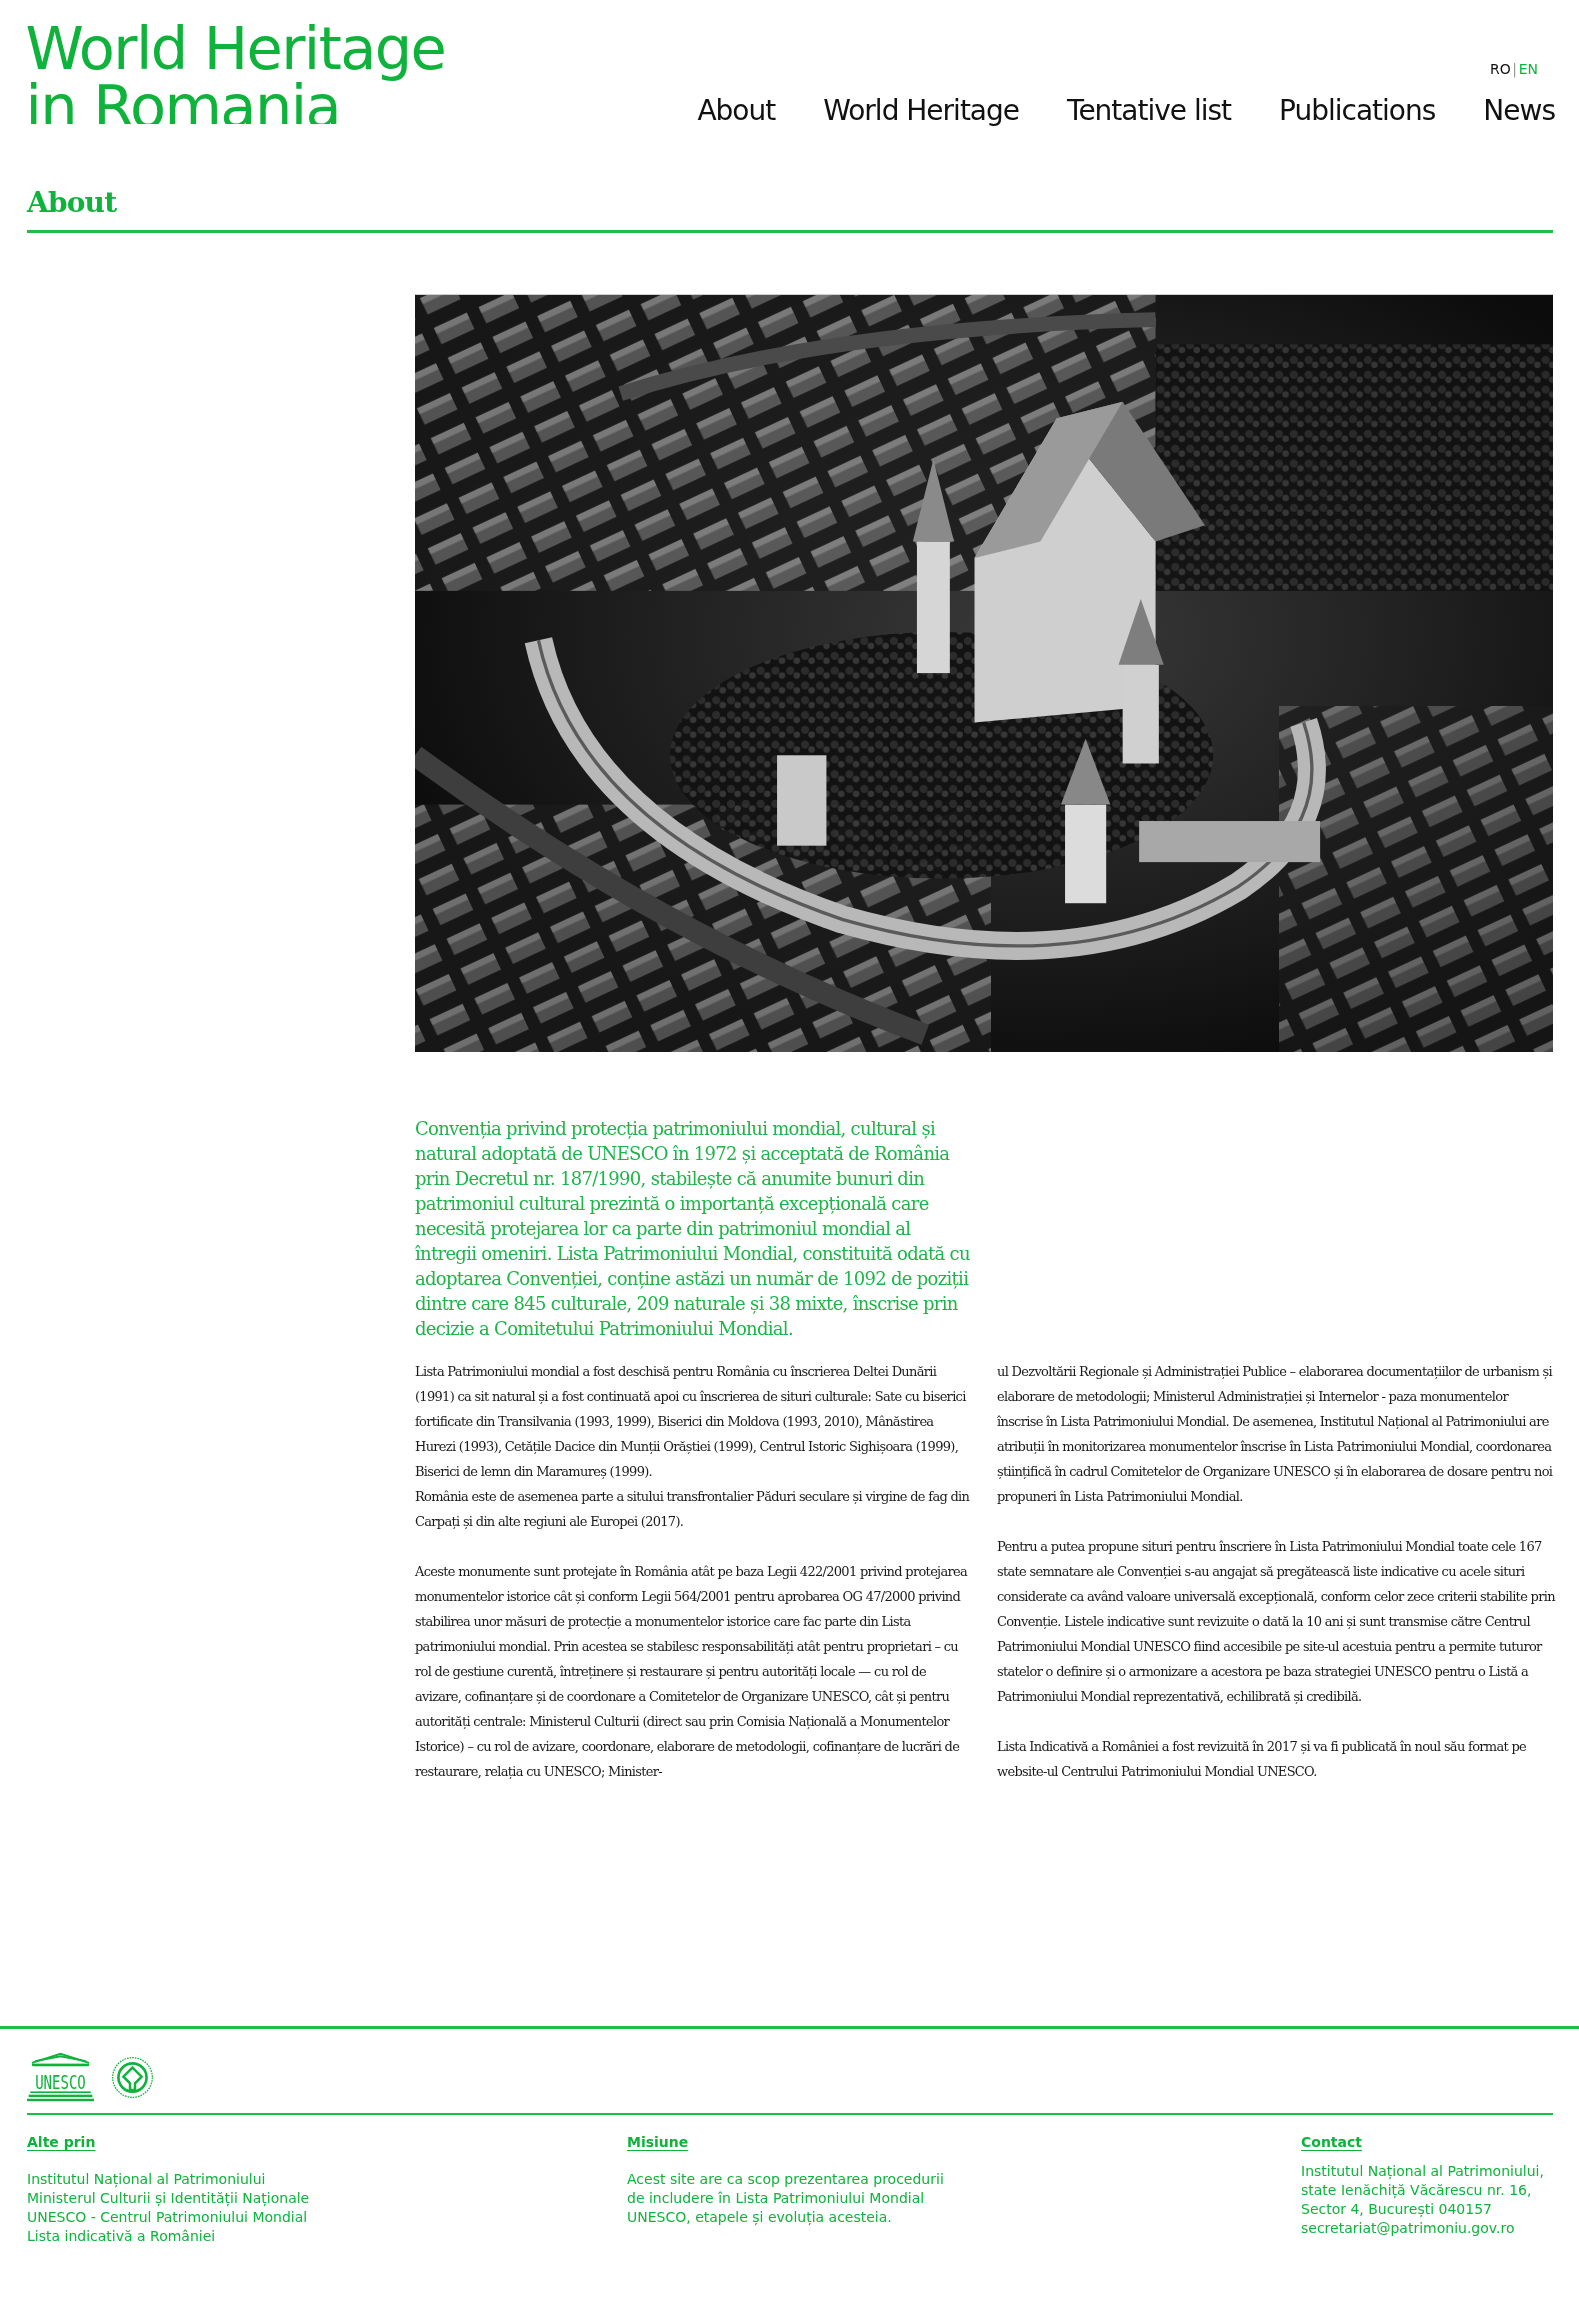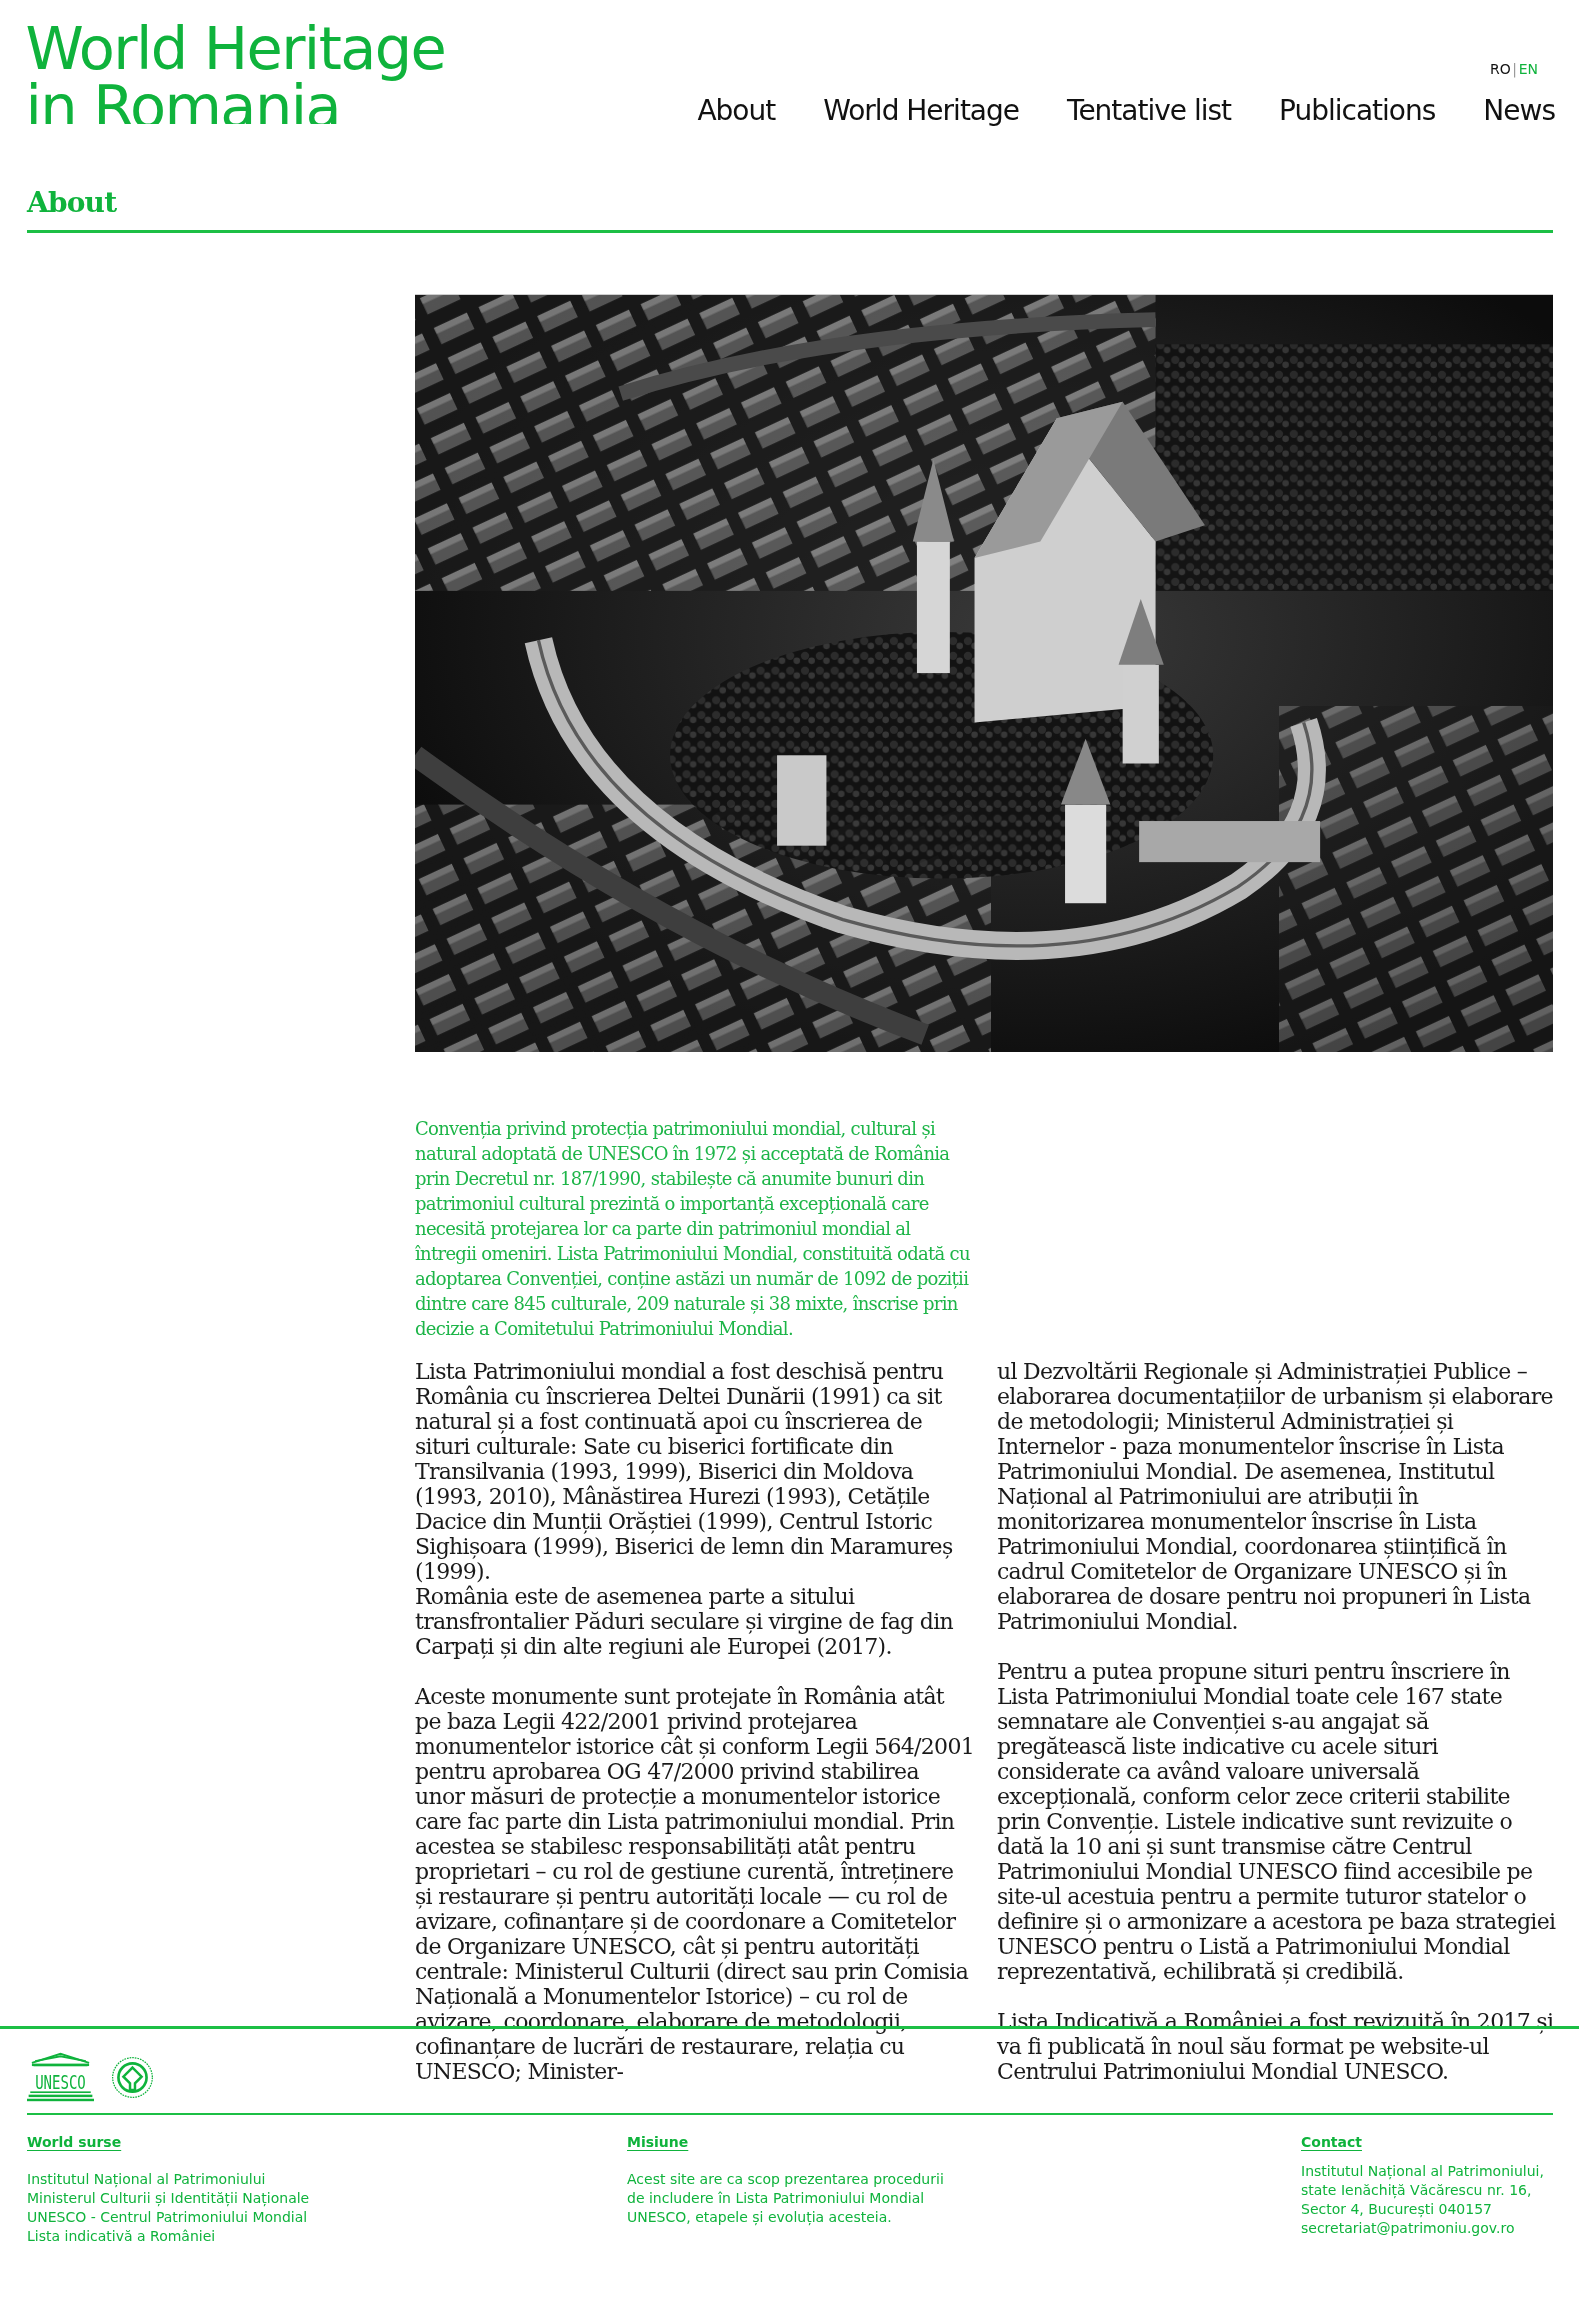--- a/index.html
+++ b/index.html
@@ -19,21 +19,21 @@
   
   .section-title { position: absolute; left: 27px; top: 186px; font-family: "DejaVu Serif", serif; font-weight: bold; font-size: 28px; color: #0fb33c; letter-spacing: -0.8px; }
   .section-rule { position: absolute; left: 27px; top: 230px; width: 1526px; height: 3.3px; background: #1cbf45; }
 
   
   .photo { position: absolute; left: 415px; top: 294px; width: 1138px; height: 758px; background: #0a0a0a; overflow: hidden; border-top: 1.6px solid #cfcfcf; }
   .photo svg { width: 100%; height: 100%; display: block; }
 
   
   .intro { position: absolute; left: 415px; top: 1116px; width: 559px; font-family: "DejaVu Serif", serif; font-size: 18px; line-height: 25px; color: #1db548; letter-spacing: -0.7px; }
-  .col { position: absolute; top: 1359px; width: 559px; font-family: "DejaVu Serif", serif; font-size: 22px; line-height: 25px; color: #1a1a1a; letter-spacing: -0.7px; }
+  .col { position: absolute; top: 1359px; width: 559px; font-family: "DejaVu Serif", serif; font-size: 13px; line-height: 25px; color: #1a1a1a; letter-spacing: -0.7px; }
   .col-left { left: 415px; }
   .col-right { left: 997px; }
   .col p { margin-bottom: 25px; }
   .col p.tight { margin-bottom: 0; }
 
   
   .footer-rule { position: absolute; left: 0; top: 2026px; width: 1580px; height: 3.3px; background: #1cbf45; }
   .footer-logos { position: absolute; left: 27px; top: 2052px; display: flex; align-items: center; gap: 16.5px; }
   .footer-thin { position: absolute; left: 27px; top: 2113px; width: 1526px; height: 1.6px; background: #1cbf45; }
   .fcol { position: absolute; top: 2133px; font-family: "DejaVu Sans", sans-serif; color: #0fb33c; font-size: 14px; line-height: 19px; }
@@ -158,21 +158,21 @@
         <circle cx="26" cy="26" r="24" fill="none" stroke="#0fb33c" stroke-width="1.5" stroke-dasharray="2 1.2"></circle>
         <circle cx="26" cy="26" r="17" fill="none" stroke="#0fb33c" stroke-width="3.2"></circle>
         <polygon points="26,14 37,25 29,33 29,41 23,41 23,33 15,25" fill="none" stroke="#0fb33c" stroke-width="3"></polygon>
       </svg>
     </a>
   </div>
 
   <div class="footer-thin"></div>
 
   <div class="fcol fcol-1">
-    <h4>World surse</h4>
+    <h4>Alte prin</h4>
     <a>Institutul Național al Patrimoniului</a>
     <a>Ministerul Culturii și Identității Naționale</a>
     <a>UNESCO - Centrul Patrimoniului Mondial</a>
     <a>Lista indicativă a României</a>
   </div>
 
   <div class="fcol fcol-2">
     <h4>Misiune</h4>
     <div class="line">Acest site are ca scop prezentarea procedurii</div>
     <div class="line">de includere în Lista Patrimoniului Mondial</div>

